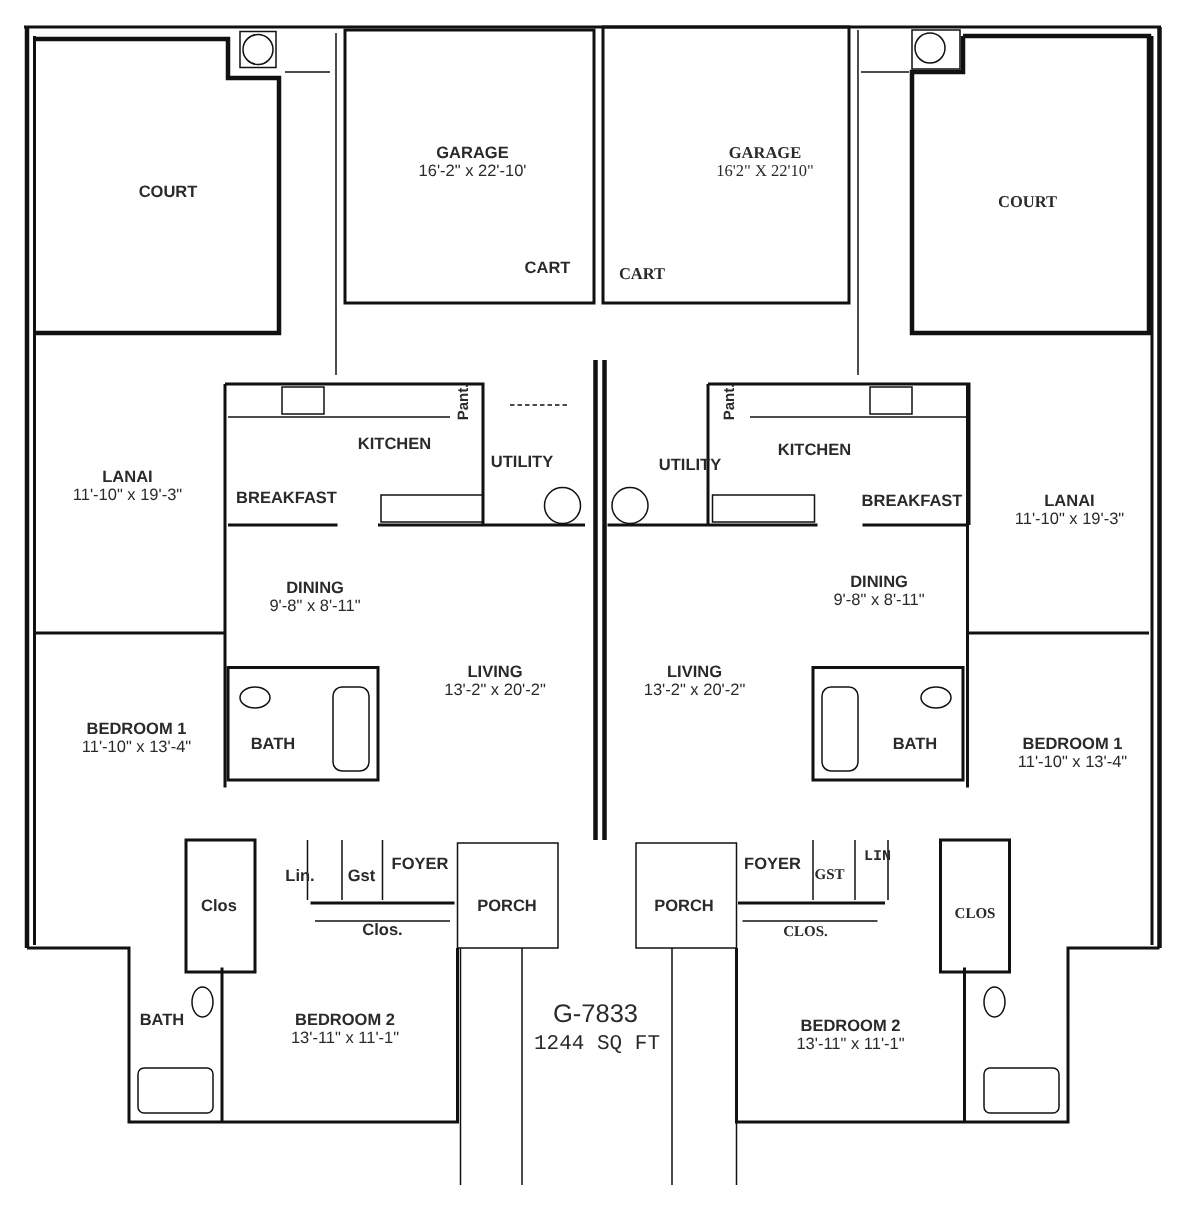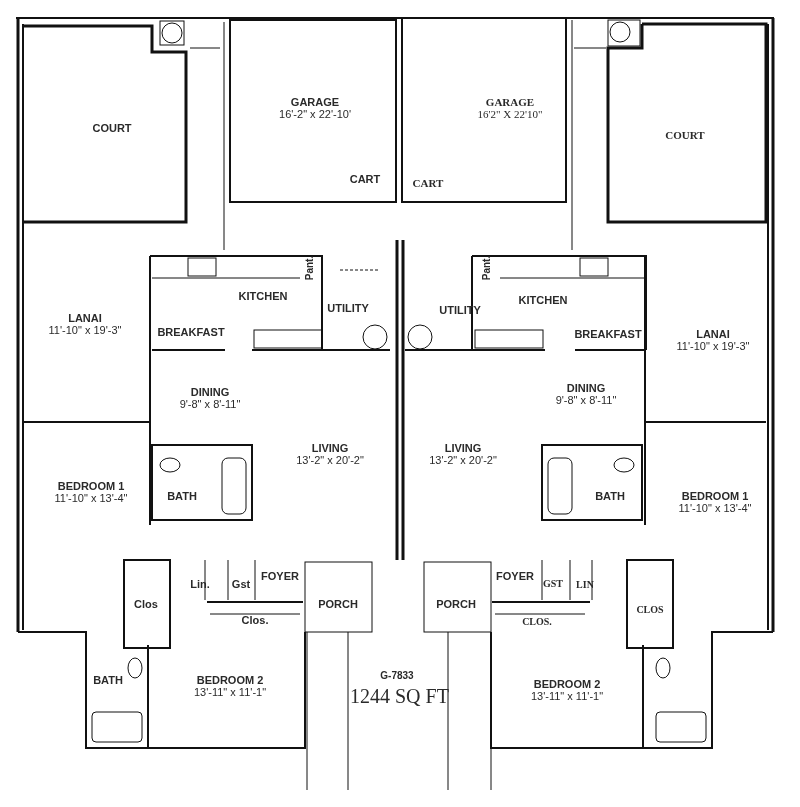--- a/index.html
+++ b/index.html
@@ -2,22 +2,22 @@
 <html><head>
 <meta charset="utf-8">
 <style>
   html, body { margin:0; padding:0; background:#ffffff; }
   body { width:800px; height:807px; position:relative; overflow:hidden; font-family:"Liberation Sans", sans-serif; }
   svg { position:absolute; left:0; top:0; }
   .lbl { position:absolute; font-family:"Liberation Sans", sans-serif; font-size:11px; color:#2a2a2a; text-align:center; line-height:12px; white-space:nowrap; }
   .lbl .t { font-weight:bold; display:block; }
   .lbl .d { display:block; }
   .serif { font-family:"Liberation Serif", serif; }
-  .code { font-weight:bold; font-size:10px; }
-  .sq { font-size:20px; font-family:Liberation Serif, serif; }
+  .code { font-weight:normal; font-size:17px; }
+  .sq { font-size:14px; font-family:Liberation Mono, monospace; }
 </style>
 </head>
 <body>
 
 <svg width="800" height="807" viewBox="0 0 800 807">
   <g stroke="#111" fill="none" stroke-width="2">
 
     <line x1="16" y1="18" x2="774" y2="18"></line>
 
     <line x1="18" y1="18" x2="18" y2="632" stroke-width="3"></line>
@@ -216,21 +216,21 @@
 <div class="lbl" style="left:660px;top:490px;width:110px;">
     <span class="t">BEDROOM 1</span>
     <span class="d">11'-10" x 13'-4"</span>
   </div>
 <div class="lbl" style="left:492px;top:570px;width:46px;">
     <span class="t">FOYER</span>
   </div>
 <div class="lbl serif" style="left:538px;top:578px;width:30px;font-size:10px;">
     <span class="t">GST</span>
   </div>
-<div class="lbl serif" style="left:570px;top:579px;width:30px;font-size:10px;">
+<div class="lbl serif" style="left:570px;top:566px;width:30px;font-size:10px;font-family:Liberation Mono, monospace;">
     <span class="t">LIN</span>
   </div>
 <div class="lbl serif" style="left:630px;top:604px;width:40px;font-size:10px;">
     <span class="t">CLOS</span>
   </div>
 <div class="lbl" style="left:426px;top:598px;width:60px;">
     <span class="t">PORCH</span>
   </div>
 <div class="lbl serif" style="left:512px;top:616px;width:50px;font-size:10px;">
     <span class="t">CLOS.</span>

